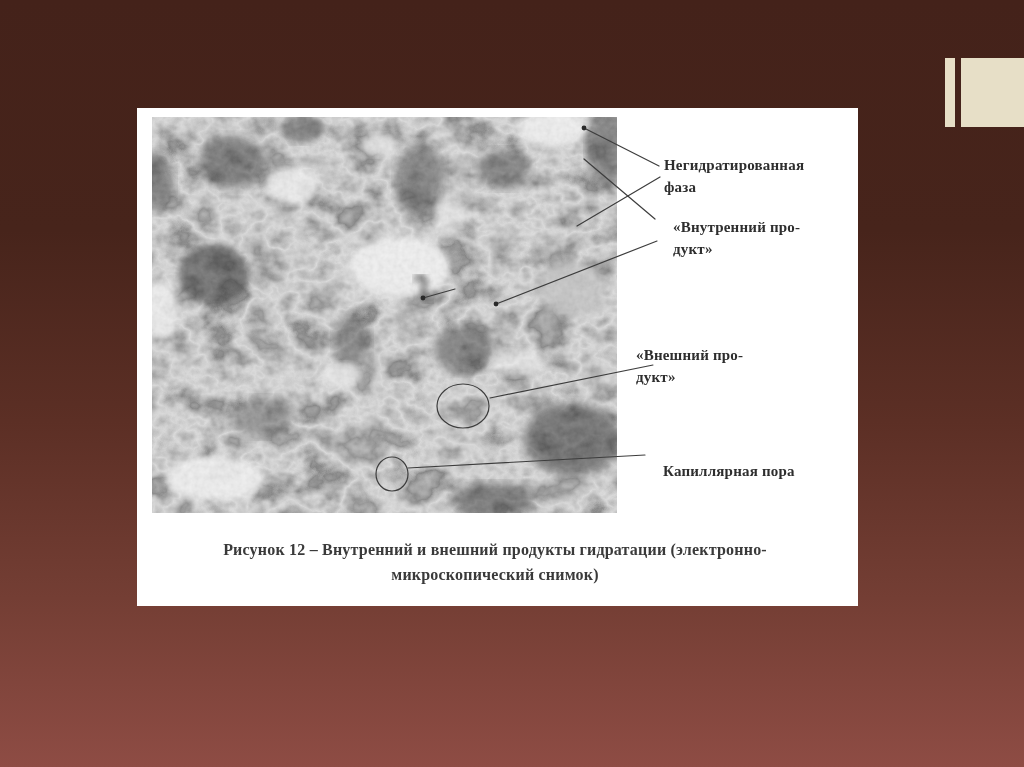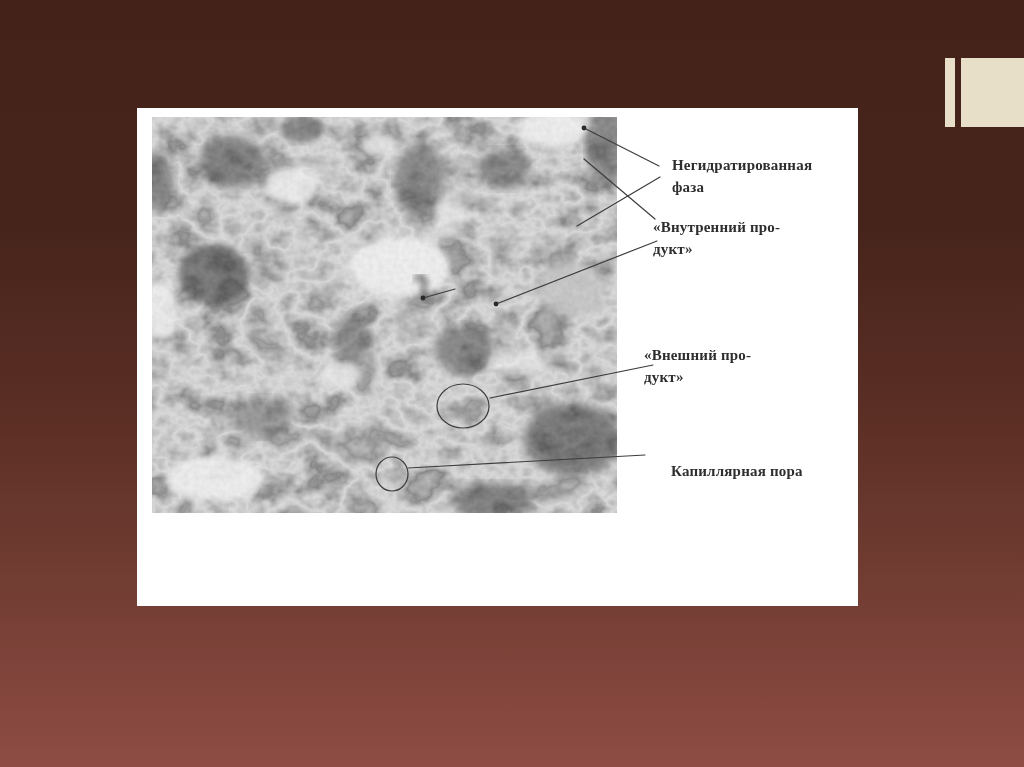--- a/index.html
+++ b/index.html
@@ -10,21 +10,21 @@
   }
   .deco{position:absolute;background:#e7dfc7;}
   .deco-small{left:945px;top:58px;width:10px;height:69px;}
   .deco-large{left:961px;top:58px;width:63px;height:69px;}
   .panel{position:absolute;left:137px;top:108px;width:721px;height:498px;background:#ffffff;}
   .micrograph{position:absolute;left:15px;top:9px;width:465px;height:396px;}
   .micrograph svg{display:block;width:100%;height:100%;}
   .annotations{position:absolute;left:0;top:0;width:721px;height:498px;pointer-events:none;}
   .ann-label{
     position:absolute;font-weight:bold;font-size:15px;line-height:22px;
-    color:#2e2e2e;white-space:nowrap;letter-spacing:0.2px;margin-left:8px;
+    color:#2e2e2e;white-space:nowrap;letter-spacing:0.2px;
   }
   .caption{
     position:absolute;left:8px;top:429px;width:700px;text-align:center;
     font-weight:bold;font-size:16px;line-height:25px;color:#3a3a3a;letter-spacing:0.2px;
   }
 </style>
 </head>
 <body>
 
 <div class="slide">
@@ -113,27 +113,31 @@
         <circle cx="447" cy="20" r="2.4"></circle>
         <circle cx="359" cy="196" r="2.4"></circle>
         <circle cx="286" cy="190" r="2.4"></circle>
       </g>
     </svg>
 
     <div class="ann-label" style="left:527px;top:46px">
       <span>Негидратированная</span><br>
       <span>фаза</span>
     </div>
-    <div class="ann-label" style="left:508px;top:108px">
+    <div class="ann-label" style="left:536px;top:108px">
       <span>«Внутренний про-</span><br>
       <span>дукт»</span>
     </div>
     <div class="ann-label" style="left:499px;top:236px">
       <span>«Внешний про-</span><br>
       <span>дукт»</span>
     </div>
     <div class="ann-label" style="left:526px;top:352px">
       <span>Капиллярная пора</span>
     </div>
 
+    <div class="caption">
+      <div>Рисунок 12 – Внутренний и внешний продукты гидратации (электронно-</div>
+      <div>микроскопический снимок)</div>
+    </div>
 
   </div>
 </div>
 
 </body></html>

